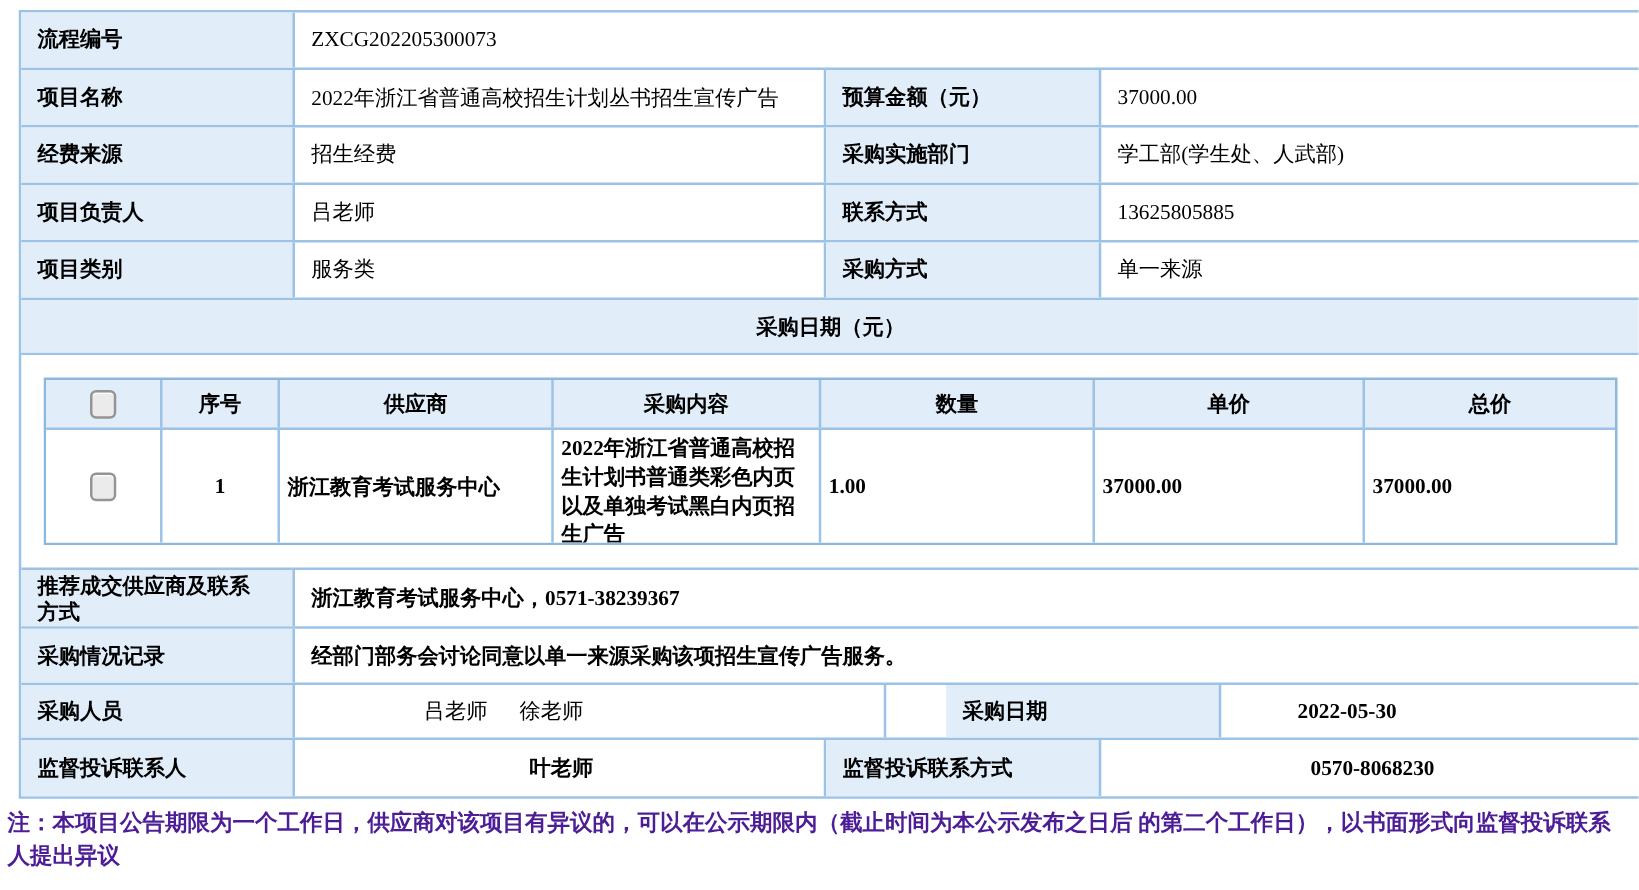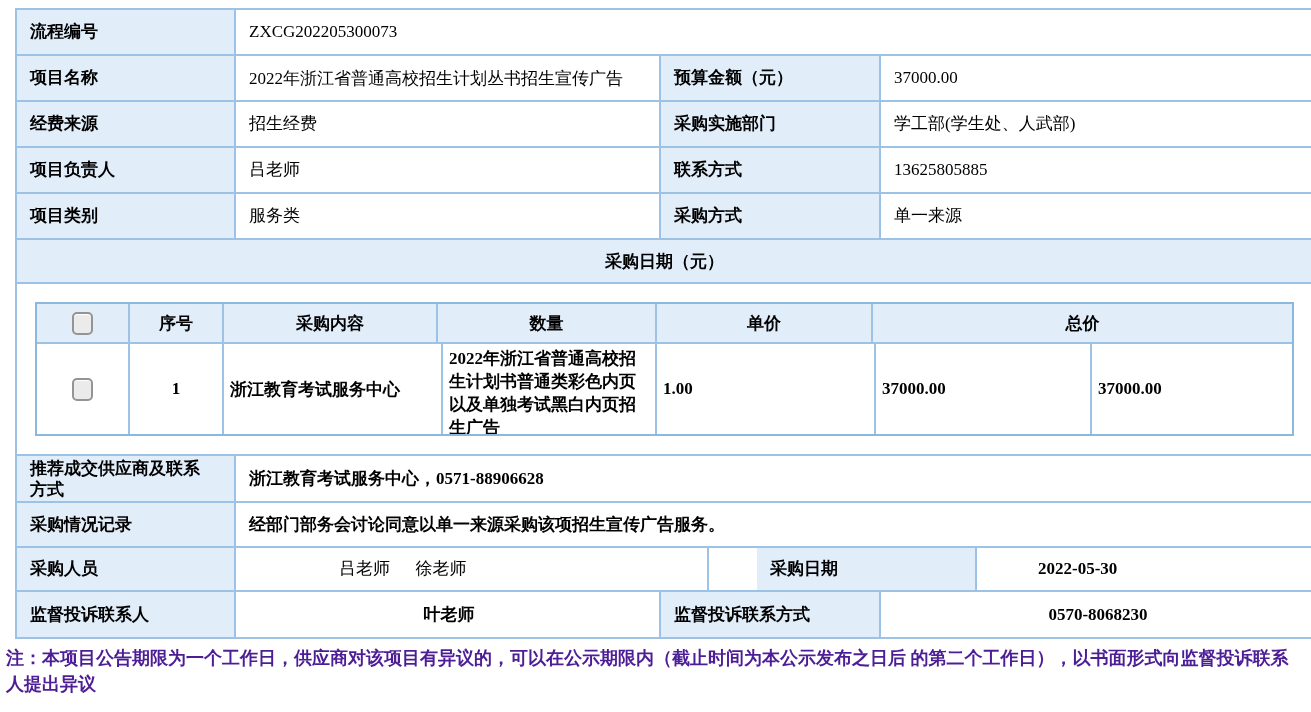--- a/index.html
+++ b/index.html
@@ -109,20 +109,21 @@
       <div class="quote-title grow">采购日期（元）</div>
     </div>
 
     <div class="inner-wrap">
       <div class="inner">
         <div class="irow head">
           <div class="icell ic-cb">
             <span class="checkbox"></span>
           </div>
           <div class="icell ic-seq">序号</div>
+          <div class="icell ic-sup">供应商</div>
           <div class="icell ic-con">采购内容</div>
           <div class="icell ic-qty">数量</div>
           <div class="icell ic-unit">单价</div>
           <div class="icell ic-tot">总价</div>
         </div>
         <div class="irow data">
           <div class="icell ic-cb">
             <span class="checkbox"></span>
           </div>
           <div class="icell ic-seq">1</div>
@@ -130,21 +131,21 @@
           <div class="icell ic-con con-text">2022年浙江省普通高校招生计划书普通类彩色内页以及单独考试黑白内页招生广告</div>
           <div class="icell ic-qty left">1.00</div>
           <div class="icell ic-unit left">37000.00</div>
           <div class="icell ic-tot left">37000.00</div>
         </div>
       </div>
     </div>
 
     <div class="row h47">
       <div class="cell lbl colA wrapcell">推荐成交供应商及联系方式</div>
-      <div class="cell grow bold">浙江教育考试服务中心，0571-88906628</div>
+      <div class="cell grow bold">浙江教育考试服务中心，0571-38239367</div>
     </div>
 
     <div class="row h45">
       <div class="cell lbl colA">采购情况记录</div>
       <div class="cell grow bold">经部门部务会讨论同意以单一来源采购该项招生宣传广告服务。</div>
     </div>
 
     <div class="row h44">
       <div class="cell lbl colA">采购人员</div>
       <div class="cell colB prewrap" style="padding-left:55px;">吕老师      徐老师</div>

